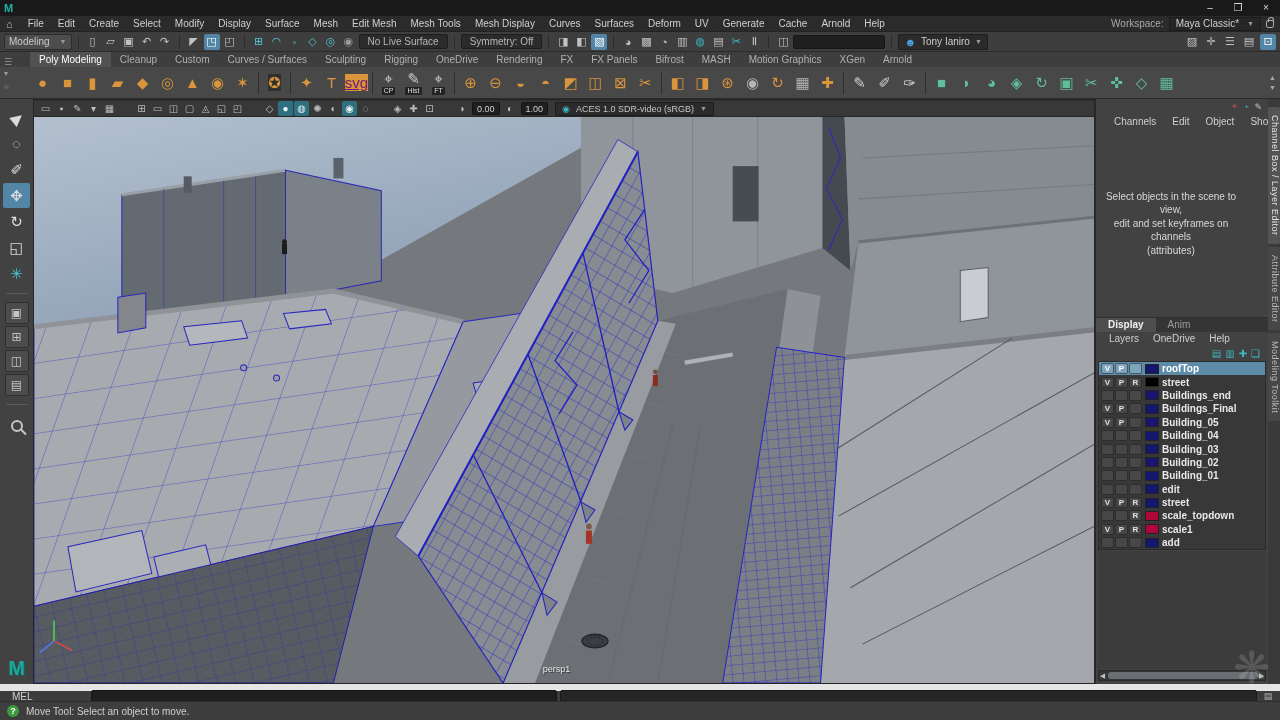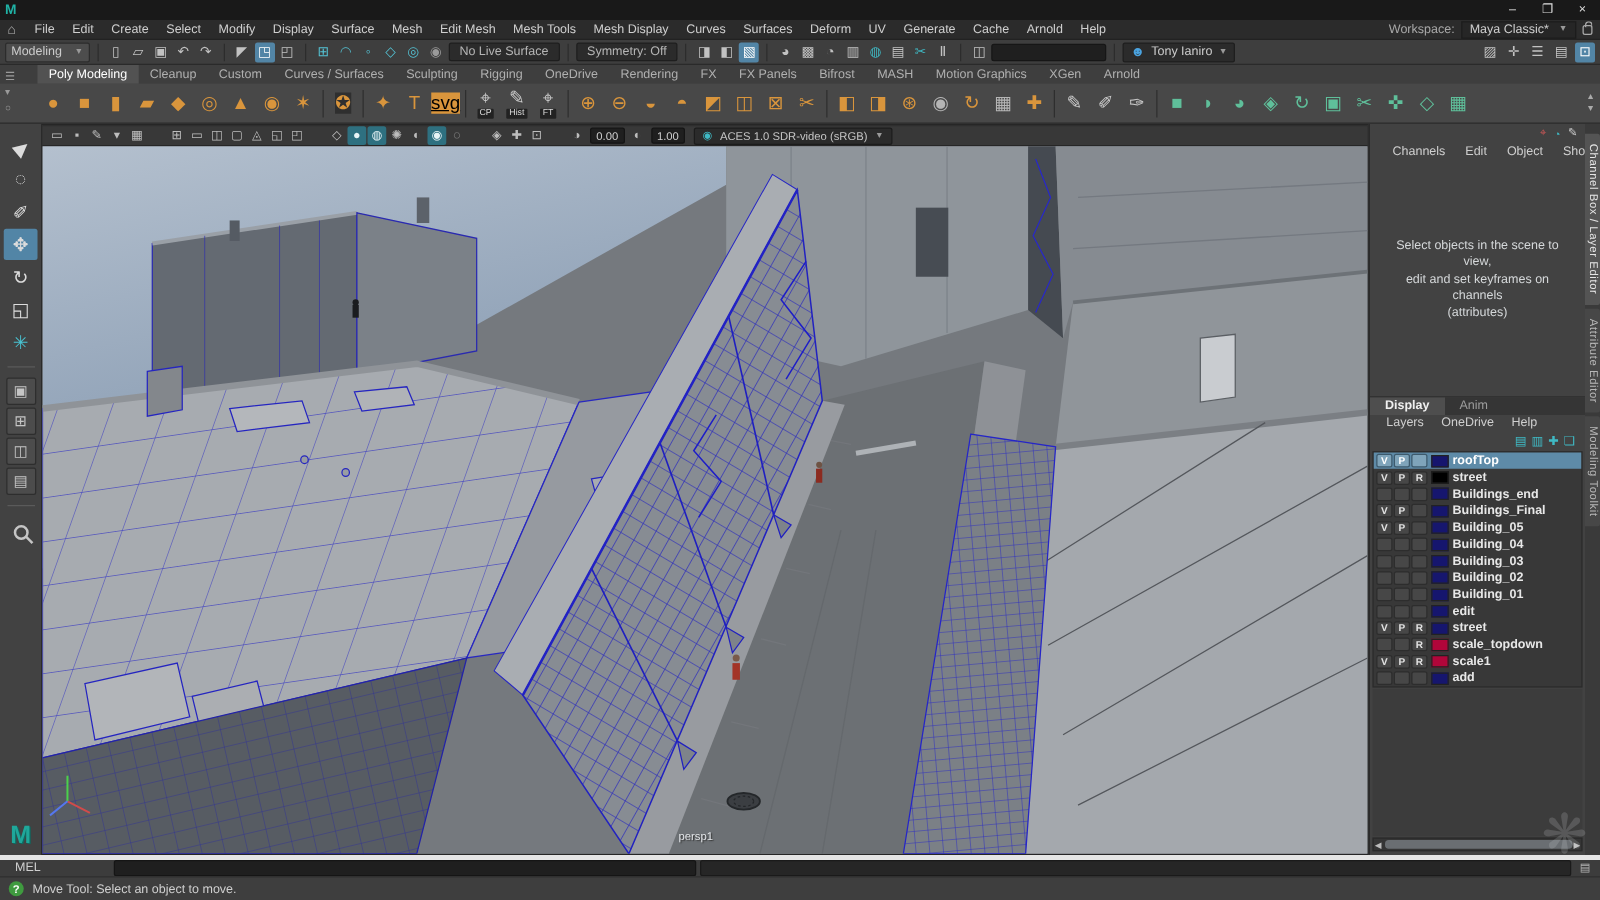--- a/index.html
+++ b/index.html
@@ -78,21 +78,21 @@
   .cs-icon { color:#3fb9c4; font-size:9px; }
   .scene { position:relative; flex:1; min-height:0; background:#75797e; }
   .scene svg { display:block; width:100%; height:100%; }
   .persp-label { position:absolute; left:48%; bottom:9px; color:#e3e6e9; font-size:9px; text-shadow:1px 1px 1px #333; }
 
   
   .rightpanel { width:173px; background:#424242; display:flex; flex-direction:column; flex:none; border-left:1px solid #2a2a2a; }
   .rp-corner { height:15px; display:flex; justify-content:flex-end; align-items:center; gap:6px; padding-right:6px; font-size:9px; }
   .rp-menu { height:16px; display:flex; align-items:center; padding-left:10px; }
   .rp-menu .menu-item { padding:0 8px; }
-  .rp-empty { height:187px; display:flex; align-items:center; justify-content:center; }
+  .rp-empty { height:187px; display:flex; align-items:center; }
   .empty-msg { width:150px; text-align:center; color:#d5d8da; font-size:10px; line-height:1.35; white-space:pre-line; }
   .layer-editor { flex:1; display:flex; flex-direction:column; border-top:1px solid #2e2e2e; min-height:0; }
   .le-tabs { height:14px; background:#353535; display:flex; align-items:flex-end; }
   .le-tab { padding:0 12px; line-height:14px; color:#9c9c9c; }
   .le-tab.active { background:#4e4e4e; color:#f0f0f0; font-weight:bold; }
   .le-menu { height:14px; display:flex; align-items:center; padding-left:6px; }
   .le-menu .menu-item { padding:0 7px; }
   .le-iconrow { height:14px; display:flex; justify-content:flex-end; gap:4px; padding-right:8px; align-items:center; }
   .le-icon { color:#3fb9c4; font-size:10px; }
   .layer-list { background:#383838; border:1px solid #2b2b2b; margin:1px 2px; }
@@ -108,21 +108,21 @@
   .sb-arrow { width:10px; font-size:7px; color:#bbb; text-align:center; }
   .sb-thumb { flex:0 0 150px; height:7px; background:#6a6e72; border-radius:3px; margin-left:2px; }
   .sb-track { flex:1; }
 
   
   .sidetabs { width:12px; background:#3a3a3a; display:flex; flex-direction:column; gap:3px; padding-top:8px; flex:none; }
   .side-tab { writing-mode:vertical-rl; font-size:9px; color:#b8b8b8; background:#474747; padding:8px 0; text-align:center; border-radius:0 2px 2px 0; width:12px; letter-spacing:0.5px; }
   .side-tab.active { background:#545454; color:#e5e5e5; }
 
   
-  .commandline { height:17px; background:#3c3c3c; display:flex; align-items:center; gap:3px; padding:1px 4px; flex:none; border-top:4px solid #e5e5e5; }
+  .commandline { height:17px; background:#3c3c3c; display:flex; align-items:center; gap:3px; padding:1px 4px; flex:none; border-top:7px solid #e5e5e5; }
   .mel-label { width:84px; text-align:left; padding-left:8px; color:#cfcfcf; }
   .cl-input { flex:0 0 466px; height:13px; background:#1f1f1f; border:1px solid #151515; border-radius:2px; }
   .cl-result { flex:1; height:13px; background:#262626; border:1px solid #1a1a1a; border-radius:2px; }
   .cl-icon { width:16px; color:#b5b5b5; font-size:9px; text-align:center; }
   .helpline { height:19px; background:#3e3e3e; display:flex; align-items:center; padding:0 7px; gap:7px; flex:none; border-top:1px solid #2e2e2e; }
   .help-q { width:12px; height:12px; border-radius:50%; background:#3f9a3f; color:#fff; font-size:9px; font-weight:bold; display:flex; align-items:center; justify-content:center; }
   .help-text { color:#cfcfcf; }
 
   
   .watermark { position:absolute; right:10px; bottom:30px; display:flex; align-items:center; gap:8px; pointer-events:none; opacity:0.16; color:#e8ecef; z-index:5; }
@@ -331,21 +331,21 @@
         </span>
         <span class="shelf-item">
           <span class="glyph" style="color: rgb(217, 149, 60);">✦</span>
 
         </span>
         <span class="shelf-item">
           <span class="glyph" style="color: rgb(217, 149, 60);">T</span>
 
         </span>
         <span class="shelf-item">
-          <span class="glyph" style="color: #000000; background: rgb(217, 149, 60); text-decoration: underline;">svg</span>
+          <span class="glyph" style="color: #701a75; background: rgb(217, 149, 60); text-decoration: underline;">svg</span>
 
         </span>
         <span class="shelf-item divider">
           <span class="glyph"></span>
 
         </span>
         <span class="shelf-item">
           <span class="glyph" style="color: rgb(201, 201, 201);">⌖</span>
           <span class="badge">CP</span>
         </span>

